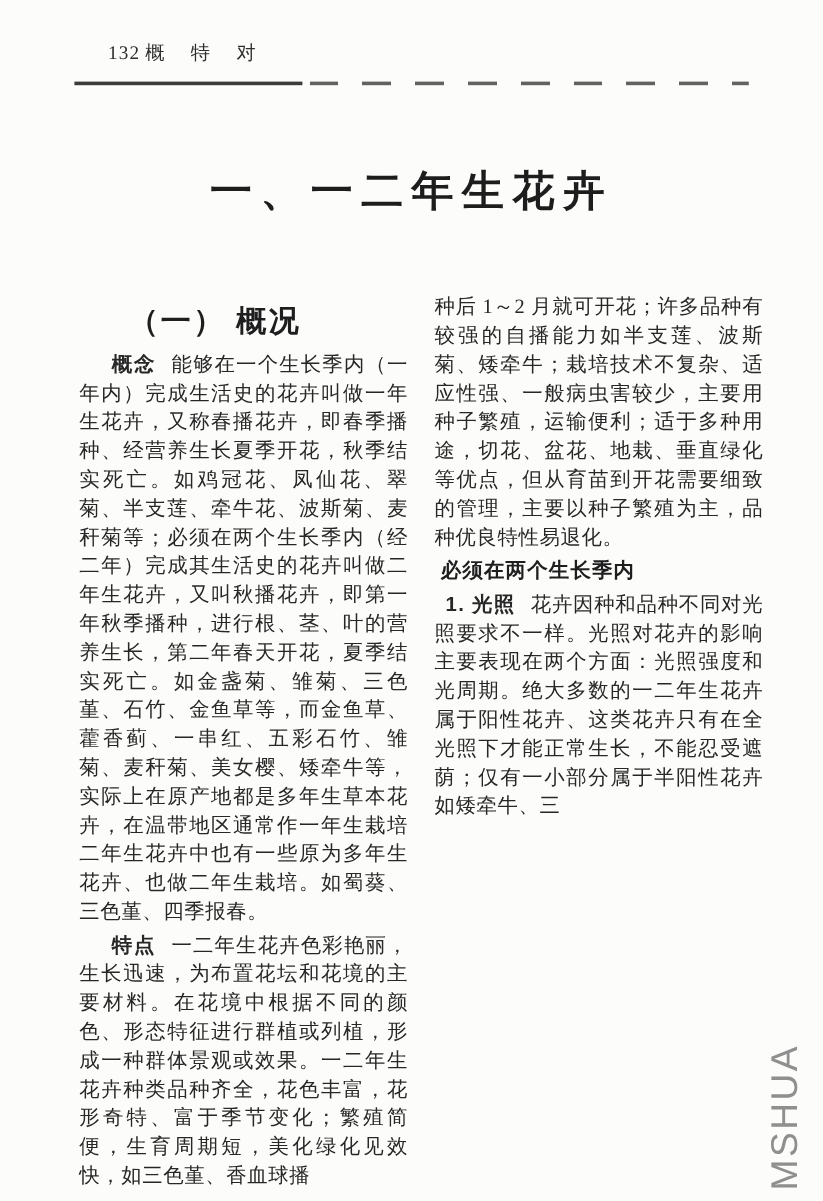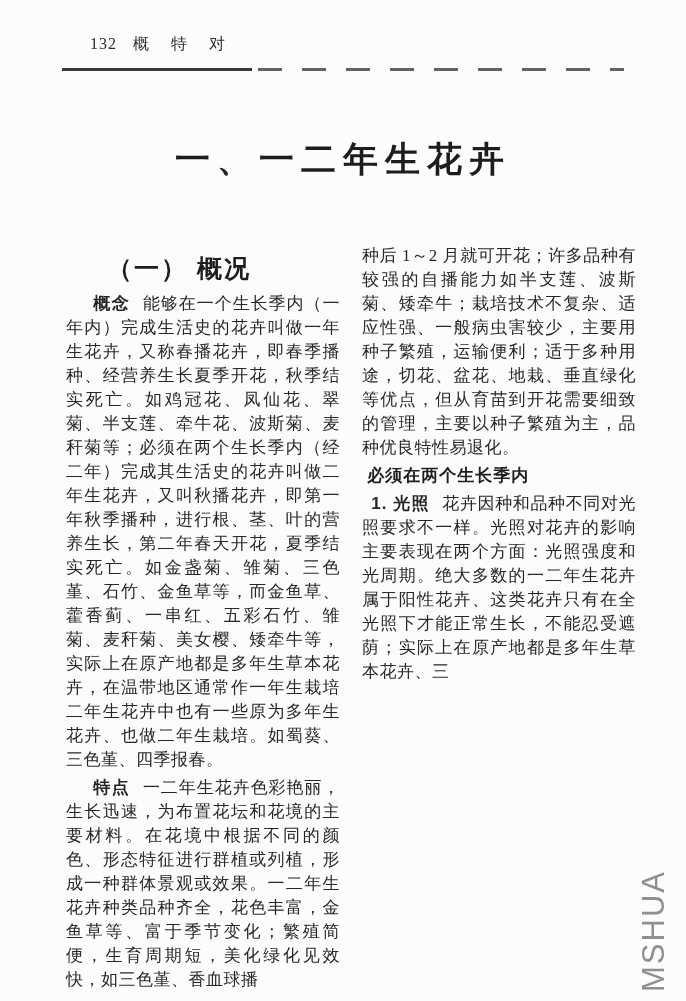--- a/index.html
+++ b/index.html
@@ -13,21 +13,21 @@
     width: 686px; height: 1001px;
     background: #fcfcfb;
     color: #262626;
     overflow: hidden;
   }
 
   
   .running-header {
     position: absolute; left: 90px; top: 34px;
     font-size: 16px; color: #2e2e2e;
-    display: flex; align-items: baseline; gap: 16px;
+    display: flex; align-items: baseline; gap: 4px;
   }
   .running-header .pg-num { letter-spacing: 1px; }
   .running-header .run-title { letter-spacing: 9px; font-size: 16px; text-align: right; }
 
   
   .header-rule {
     position: absolute; left: 62px; top: 68px;
     width: 562px; height: 3px; display: flex;
   }
   .header-rule .seg-solid { width: 190px; height: 3px; background: #3c3c3c; }
@@ -107,26 +107,26 @@
     <div class="seg-dash"></div>
   </div>
 
   <h1 class="chapter-title">一、一二年生花卉</h1>
 
   <div class="columns">
 
     <div class="column">
       <h2 class="section-heading">（一） 概况</h2>
       <p class="para indent-2"><b class="lead">概念</b><span>能够在一个生长季内（一年内）完成生活史的花卉叫做一年生花卉，又称春播花卉，即春季播种、经营养生长夏季开花，秋季结实死亡。如鸡冠花、凤仙花、翠菊、半支莲、牵牛花、波斯菊、麦秆菊等；必须在两个生长季内（经二年）完成其生活史的花卉叫做二年生花卉，又叫秋播花卉，即第一年秋季播种，进行根、茎、叶的营养生长，第二年春天开花，夏季结实死亡。如金盏菊、雏菊、三色堇、石竹、金鱼草等，而金鱼草、藿香蓟、一串红、五彩石竹、雏菊、麦秆菊、美女樱、矮牵牛等，实际上在原产地都是多年生草本花卉，在温带地区通常作一年生栽培 二年生花卉中也有一些原为多年生花卉、也做二年生栽培。如蜀葵、三色堇、四季报春。</span></p>
-      <p class="para indent-2"><b class="lead">特点</b><span>一二年生花卉色彩艳丽，生长迅速，为布置花坛和花境的主要材料。在花境中根据不同的颜色、形态特征进行群植或列植，形成一种群体景观或效果。一二年生花卉种类品种齐全，花色丰富，金鱼草等、富于季节变化；繁殖简便，生育周期短，美化绿化见效快，如三色堇、香血球播</span></p>
+      <p class="para indent-2"><b class="lead">特点</b><span>一二年生花卉色彩艳丽，生长迅速，为布置花坛和花境的主要材料。在花境中根据不同的颜色、形态特征进行群植或列植，形成一种群体景观或效果。一二年生花卉种类品种齐全，花色丰富，花形奇特、富于季节变化；繁殖简便，生育周期短，美化绿化见效快，如三色堇、香血球播</span></p>
     </div>
 
     <div class="column">
       <p class="para">种后 1～2 月就可开花；许多品种有较强的自播能力如半支莲、波斯菊、矮牵牛；栽培技术不复杂、适应性强、一般病虫害较少，主要用种子繁殖，运输便利；适于多种用途，切花、盆花、地栽、垂直绿化等优点，但从育苗到开花需要细致的管理，主要以种子繁殖为主，品种优良特性易退化。</p>
       <h3 class="sub-heading">必须在两个生长季内</h3>
-      <p class="para indent-half"><b class="lead">1. 光照</b><span>花卉因种和品种不同对光照要求不一样。光照对花卉的影响主要表现在两个方面：光照强度和光周期。绝大多数的一二年生花卉属于阳性花卉、这类花卉只有在全光照下才能正常生长，不能忍受遮荫；实际上在原产地都是多年生草本花卉、三</span></p>
+      <p class="para indent-half"><b class="lead">1. 光照</b><span>花卉因种和品种不同对光照要求不一样。光照对花卉的影响主要表现在两个方面：光照强度和光周期。绝大多数的一二年生花卉属于阳性花卉、这类花卉只有在全光照下才能正常生长，不能忍受遮荫；仅有一小部分属于半阳性花卉如矮牵牛、三</span></p>
     </div>
 
   </div>
 
   <div class="watermark">MSHUA</div>
 
 </div>
 
 </body></html>

